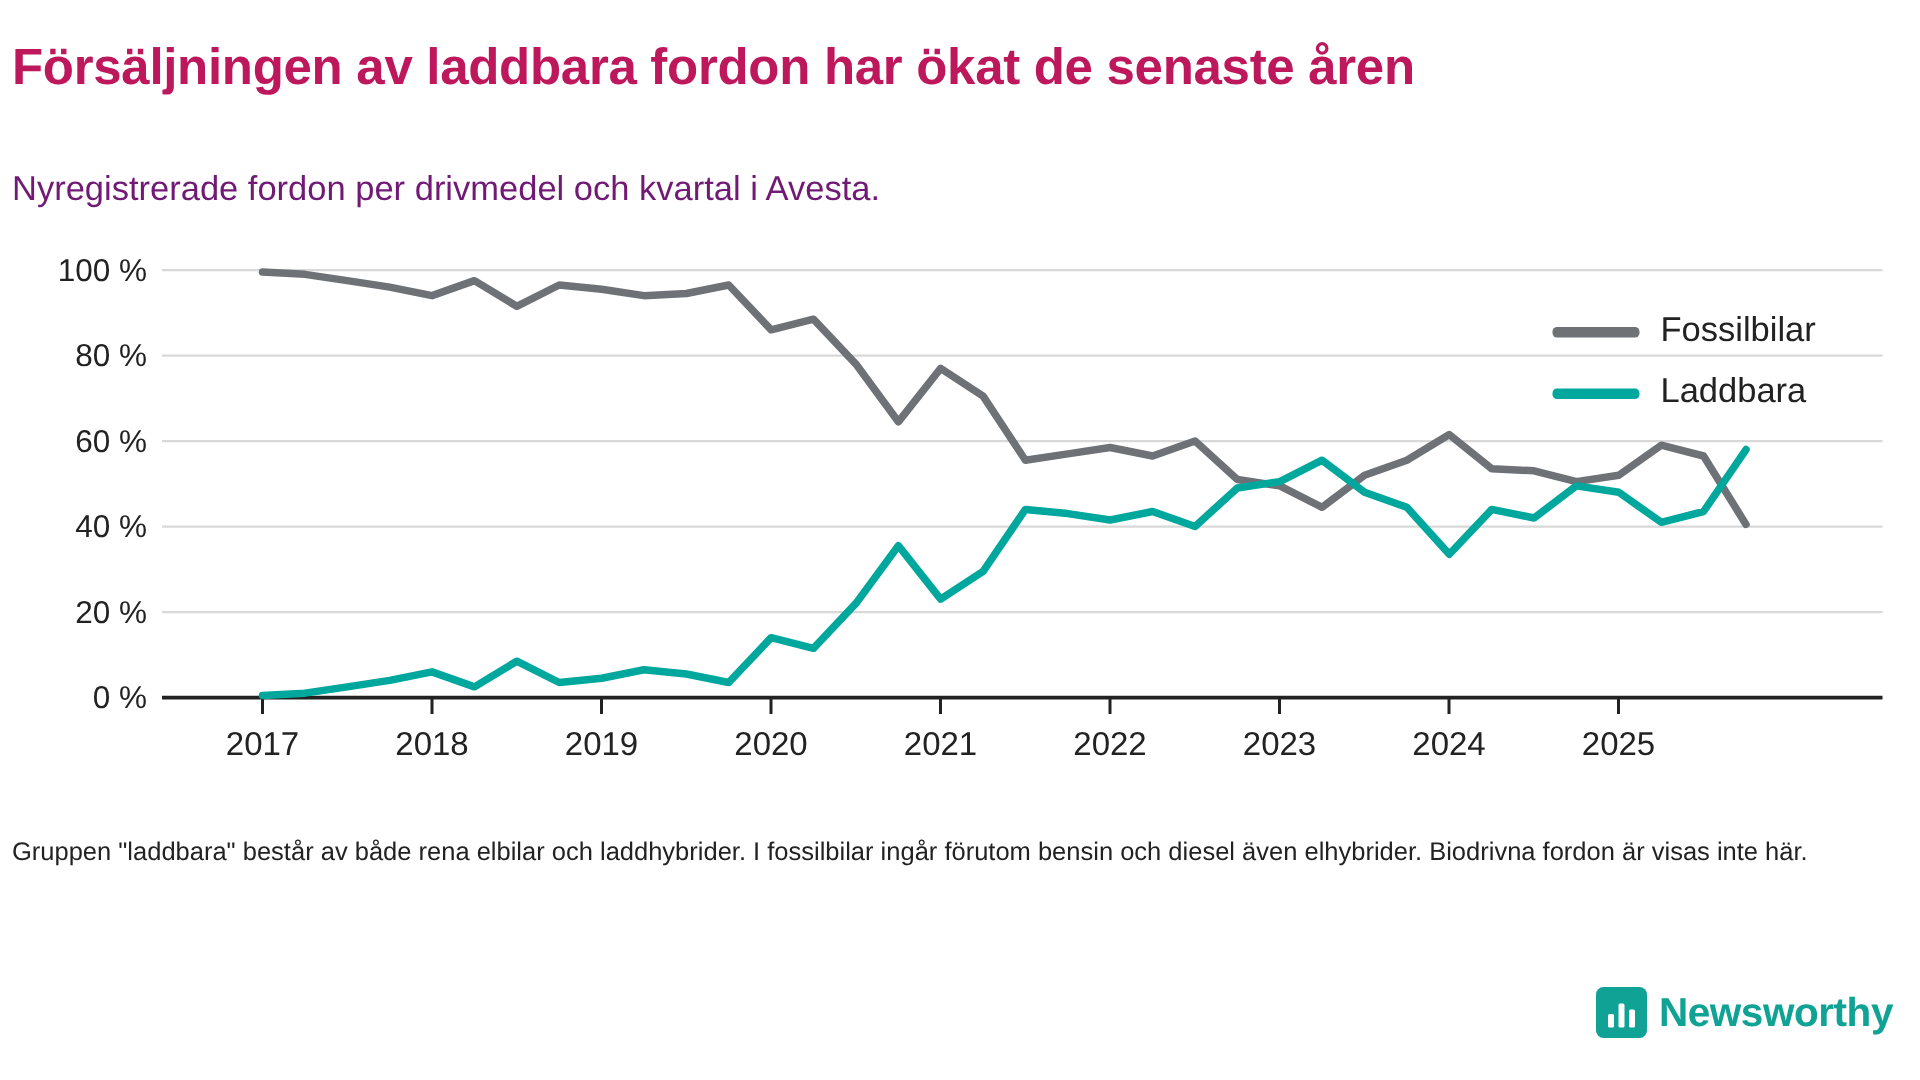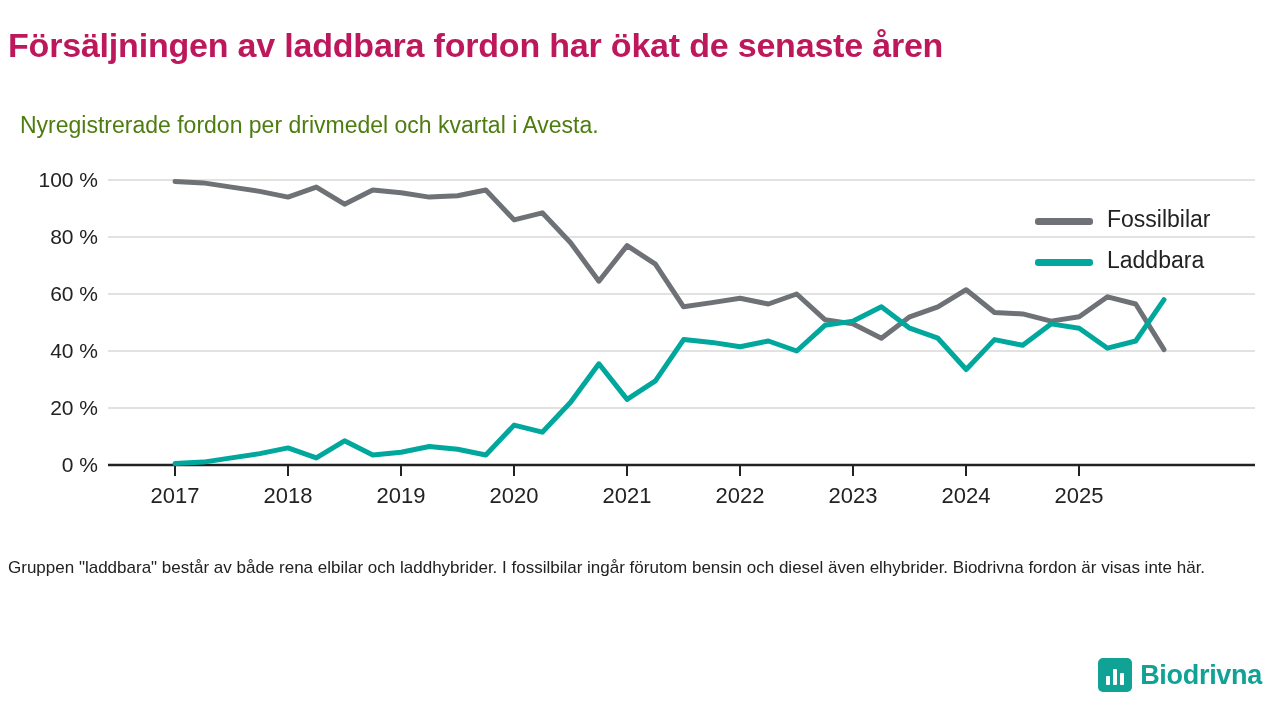--- a/index.html
+++ b/index.html
@@ -30,23 +30,22 @@
     letter-spacing: -0.2px;
     color: #be185d;
     white-space: nowrap;
   }
   .subtitle {
     position: absolute;
     left: 8px;
     top: 112px;
     font-size: 23px;
     font-weight: normal;
-    color: #4d7c0f;
+    color: #701a75;
     white-space: nowrap;
-    margin-left: 12px;
   }
   .chart-area {
     position: absolute;
     left: 0;
     top: 160px;
     width: 1108px;
     height: 360px;
   }
   .chart-svg {
     display: block;
@@ -161,16 +160,16 @@
   </div>
 
   <div class="footnote">Gruppen "laddbara" består av både rena elbilar och laddhybrider. I fossilbilar ingår förutom bensin och diesel även elhybrider. Biodrivna fordon är visas inte här.</div>
 
   <div class="logo">
     <div class="logo-mark">
       <span class="logo-bar b1"></span>
       <span class="logo-bar b2"></span>
       <span class="logo-bar b3"></span>
     </div>
-    <div class="logo-text">Biodrivna</div>
+    <div class="logo-text">Newsworthy</div>
   </div>
 
 </div>
 
 </body></html>

